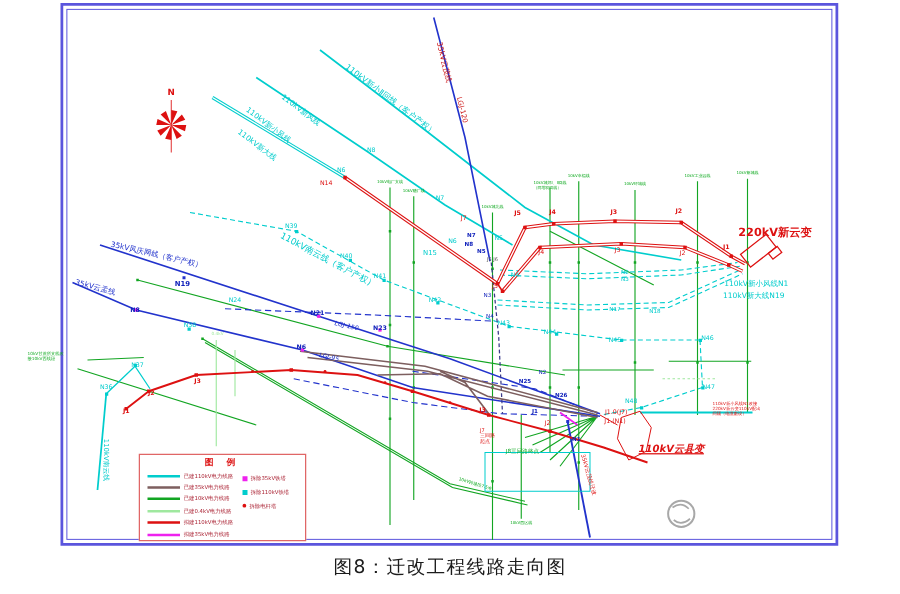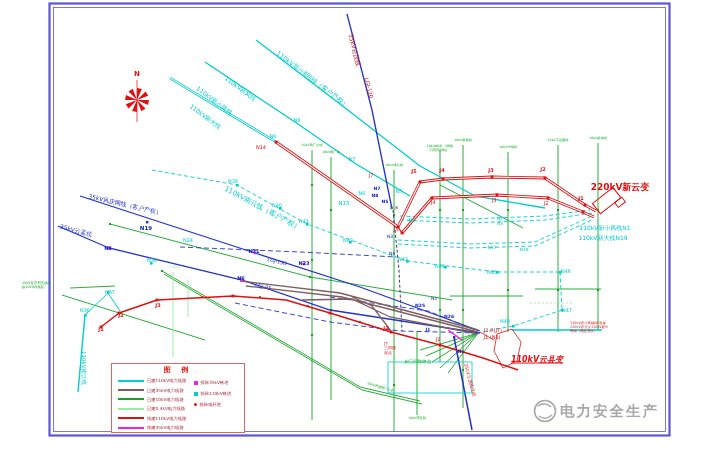--- a/index.html
+++ b/index.html
@@ -336,15 +336,15 @@
             <span class="llabel">拆除110kV铁塔</span>
           </div>
           <div class="srow">
             <span class="sdot" style="background: rgb(221, 17, 17);"></span>
             <span class="llabel">拆除电杆塔</span>
           </div>
         </div>
     </div>
   </div>
 
-  <div id="watermark">电力安全生产</div>
-
+
+  <div id="caption">图8：迁改工程线路走向图</div>
 </div>
 
 </body></html>

